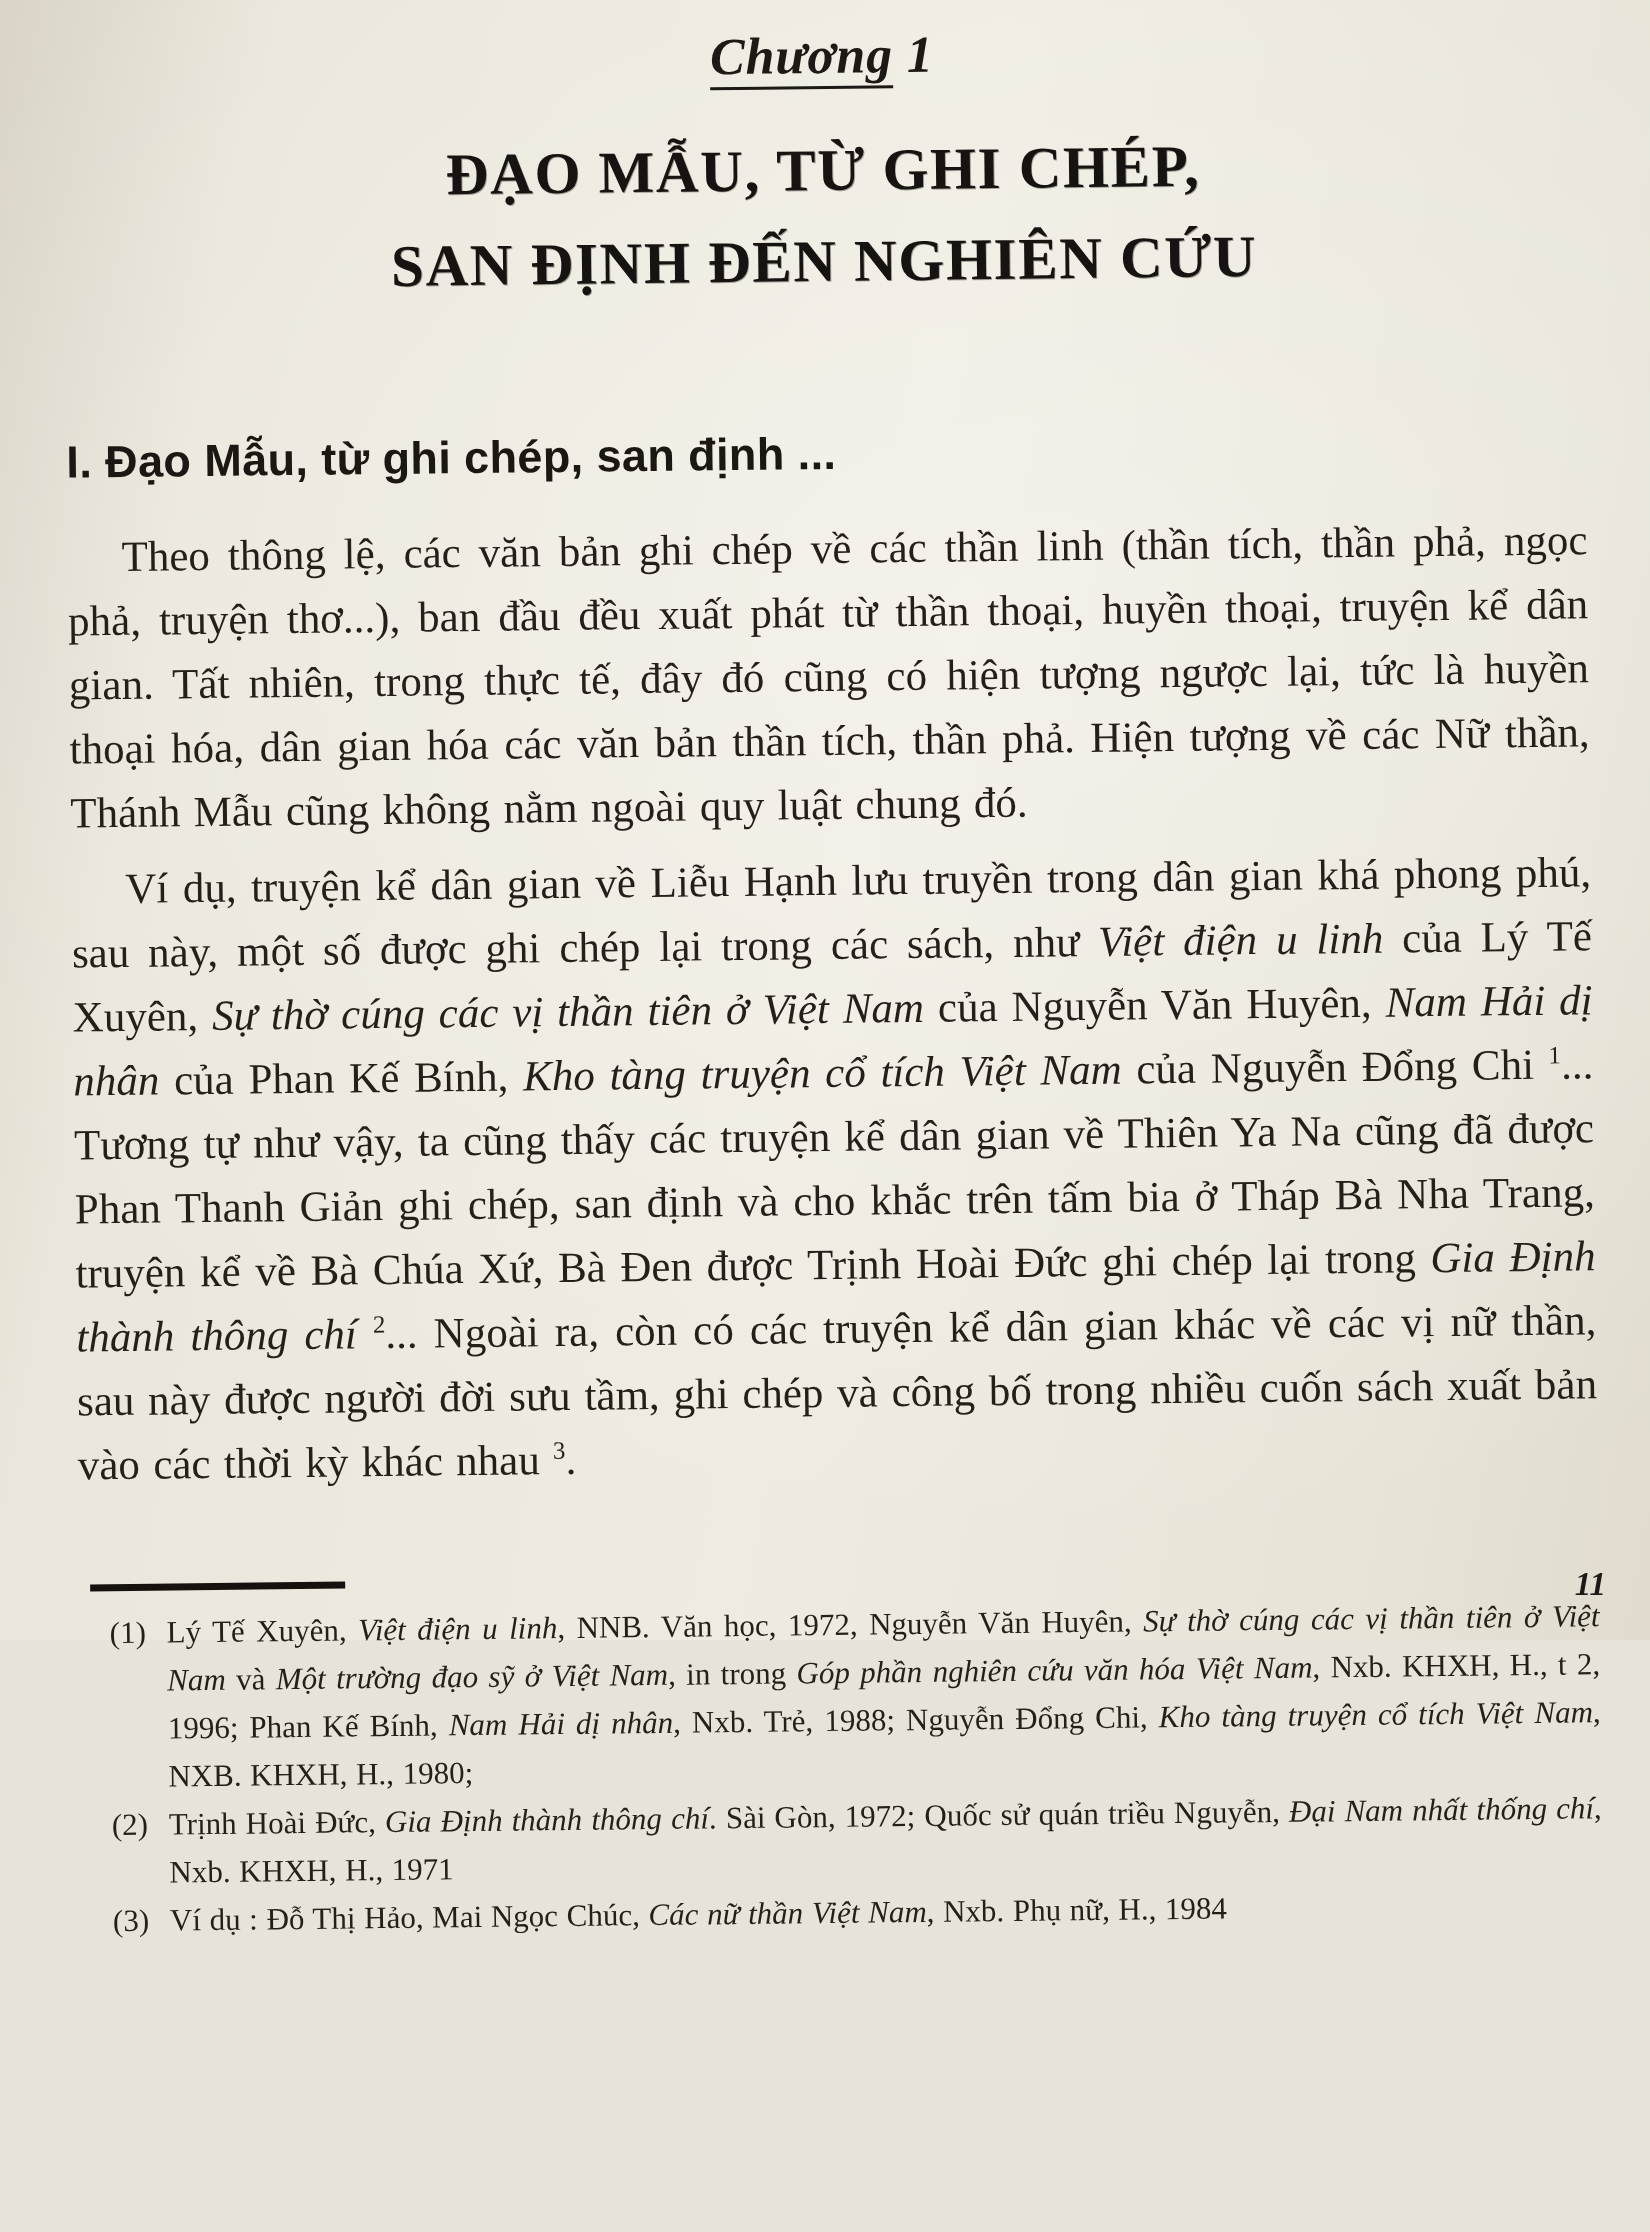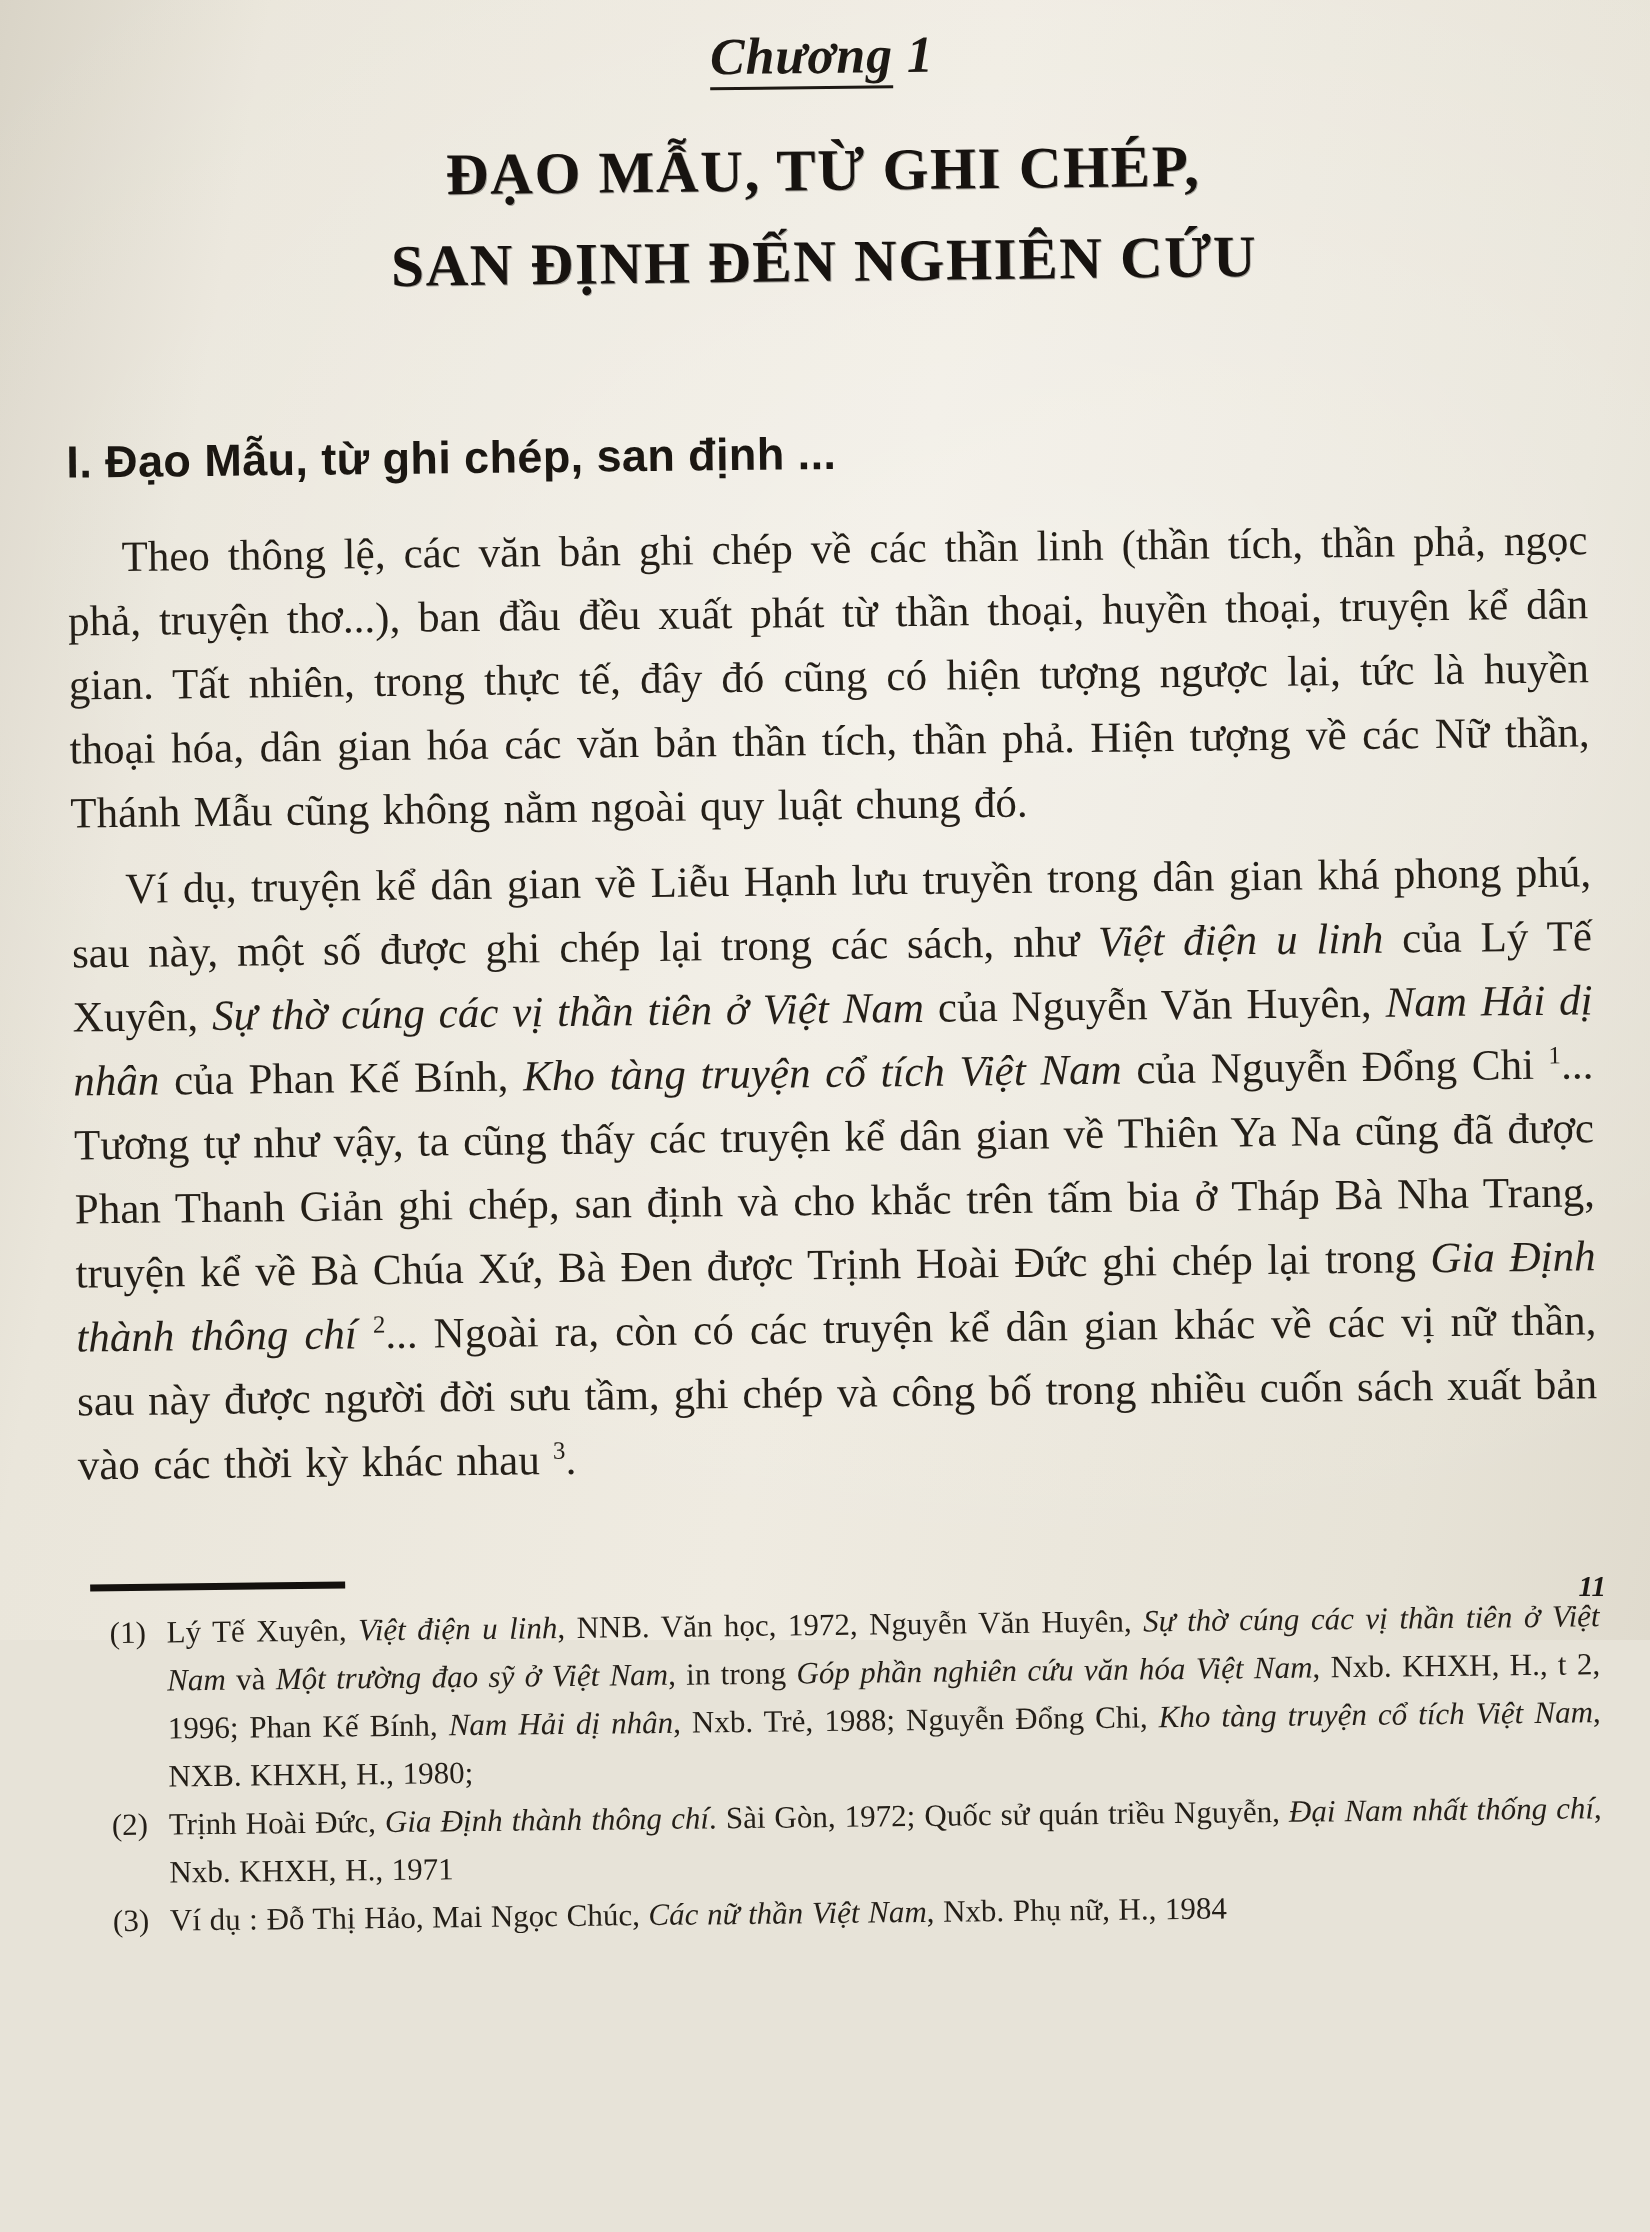--- a/index.html
+++ b/index.html
@@ -97,21 +97,21 @@
   }
   .fn-text{
     flex:1;
     text-align:justify;
     word-spacing:0.9px;
   }
   .page-number{
     position:absolute;
     right:45px;
     bottom:37px;
-    font-size:29px;
+    font-size:33px;
     font-style:italic;
     font-weight:bold;
     color:#1d1914;
   }
   em{font-style:italic;}
 </style>
 </head>
 <body>
 
 <div class="page">

